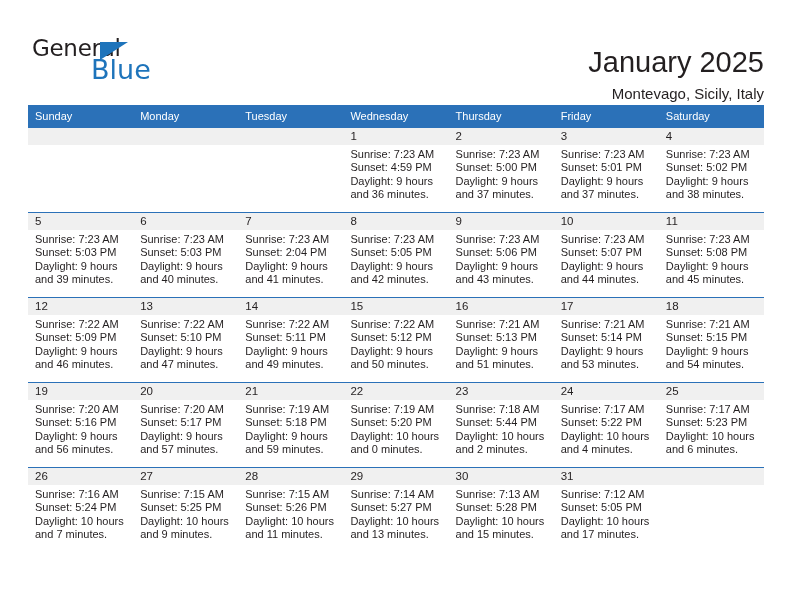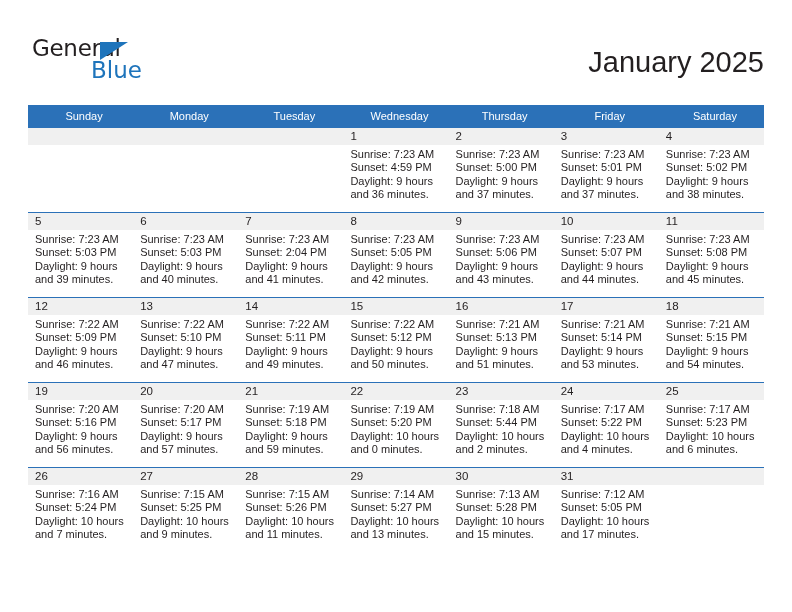--- a/index.html
+++ b/index.html
@@ -53,21 +53,21 @@
     top: 6px;
     width: 0;
     height: 0;
     border-left: 28px solid #1e74bb;
     border-bottom: 18px solid transparent;
   }
   .brand-blue {
     position: absolute;
     left: 59px;
     top: 22px;
-    font-size: 23px;
+    font-size: 27px;
     color: #1e74bb;
     font-family: "DejaVu Sans", sans-serif;
     font-weight: 400;
     line-height: 24px;
   }
 
   .title-block {
     position: absolute;
     right: 0;
     top: 0;
@@ -97,21 +97,21 @@
     top: 105px;
     width: 736px;
     border-collapse: collapse;
     table-layout: fixed;
   }
   .calendar th {
     background: #2b71b8;
     color: #ffffff;
     font-size: 11px;
     font-weight: 400;
-    text-align: center;
+    text-align: left;
     padding: 5px 0 5px 7px;
     height: 12px;
     border: none;
   }
   .calendar td {
     width: 105.14px;
     height: 84px;
     vertical-align: top;
     padding: 0;
     border-top: 1px solid #2b71b8;
@@ -152,20 +152,21 @@
   <div class="header">
 
     <div class="brand">
       <span class="brand-general">General</span>
       <span class="brand-tri"></span>
       <span class="brand-blue">Blue</span>
     </div>
 
     <div class="title-block">
       <div class="cal-title">January 2025</div>
+      <div class="cal-subtitle">Montevago, Sicily, Italy</div>
     </div>
 
   </div>
 
   <table class="calendar">
     <thead>
       <tr>
         <th>Sunday</th>
         <th>Monday</th>
         <th>Tuesday</th>

